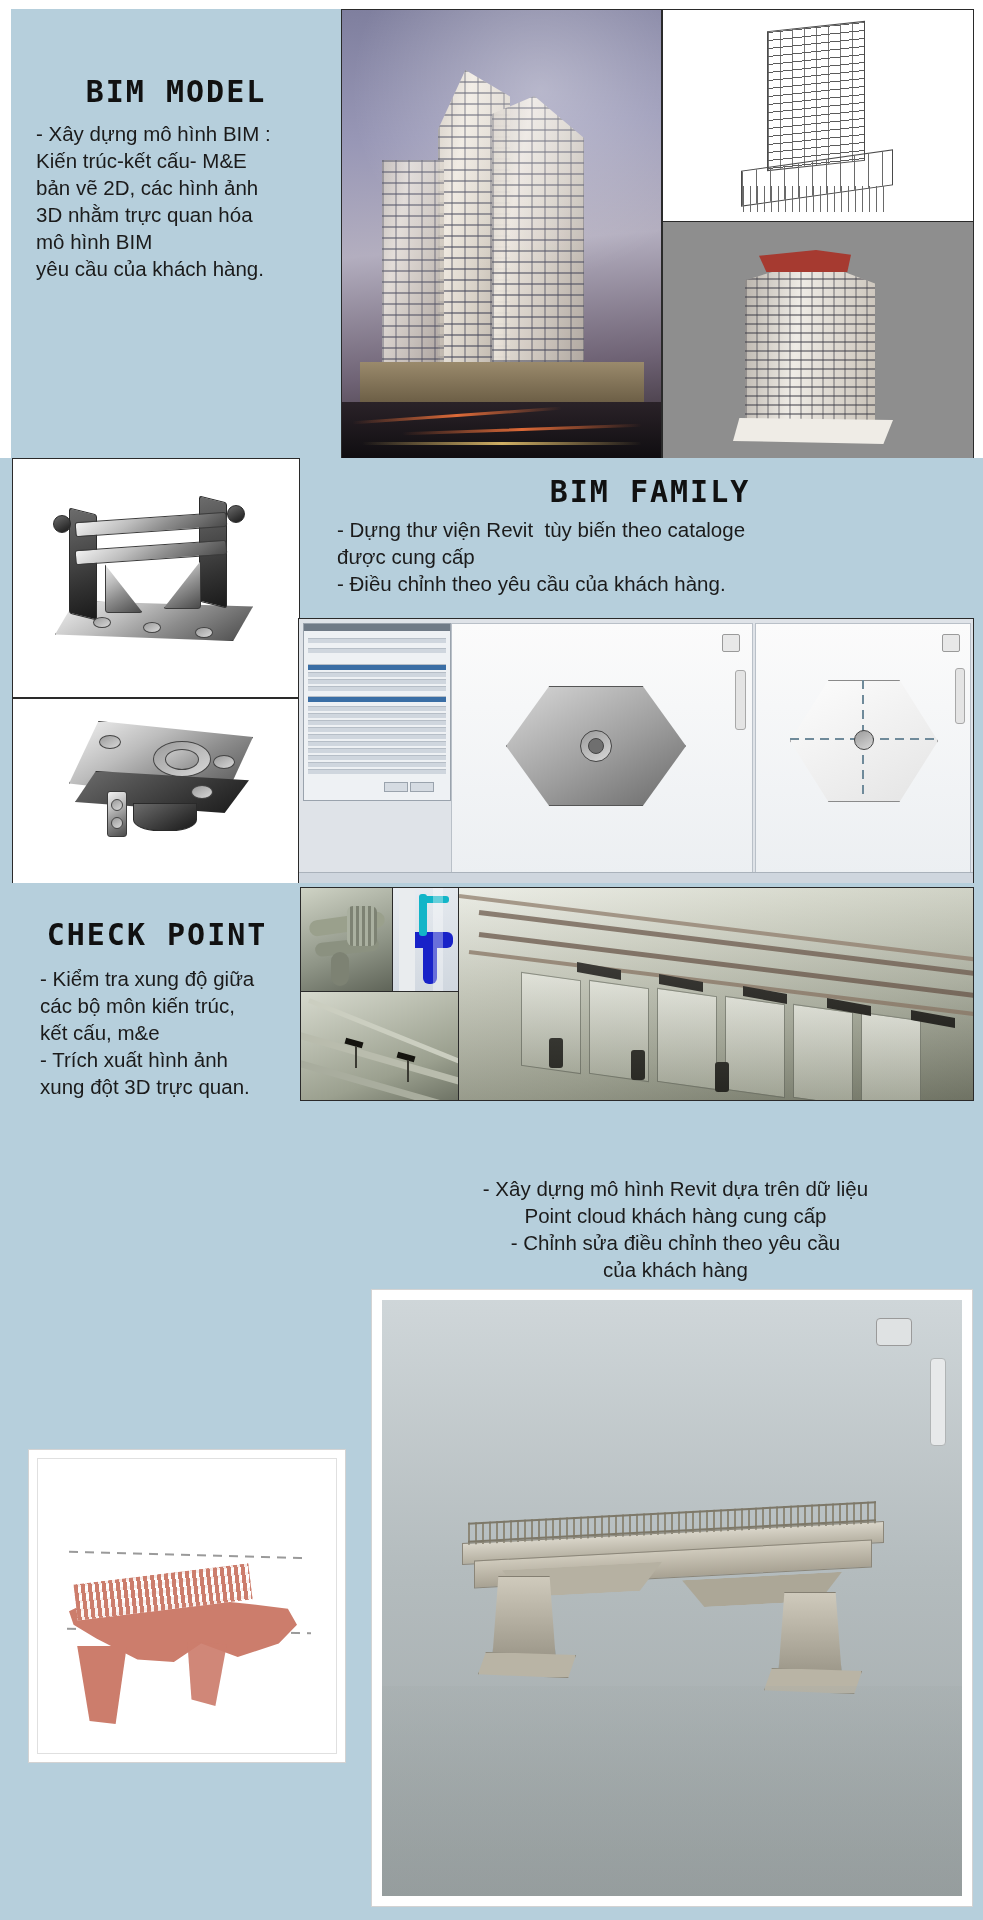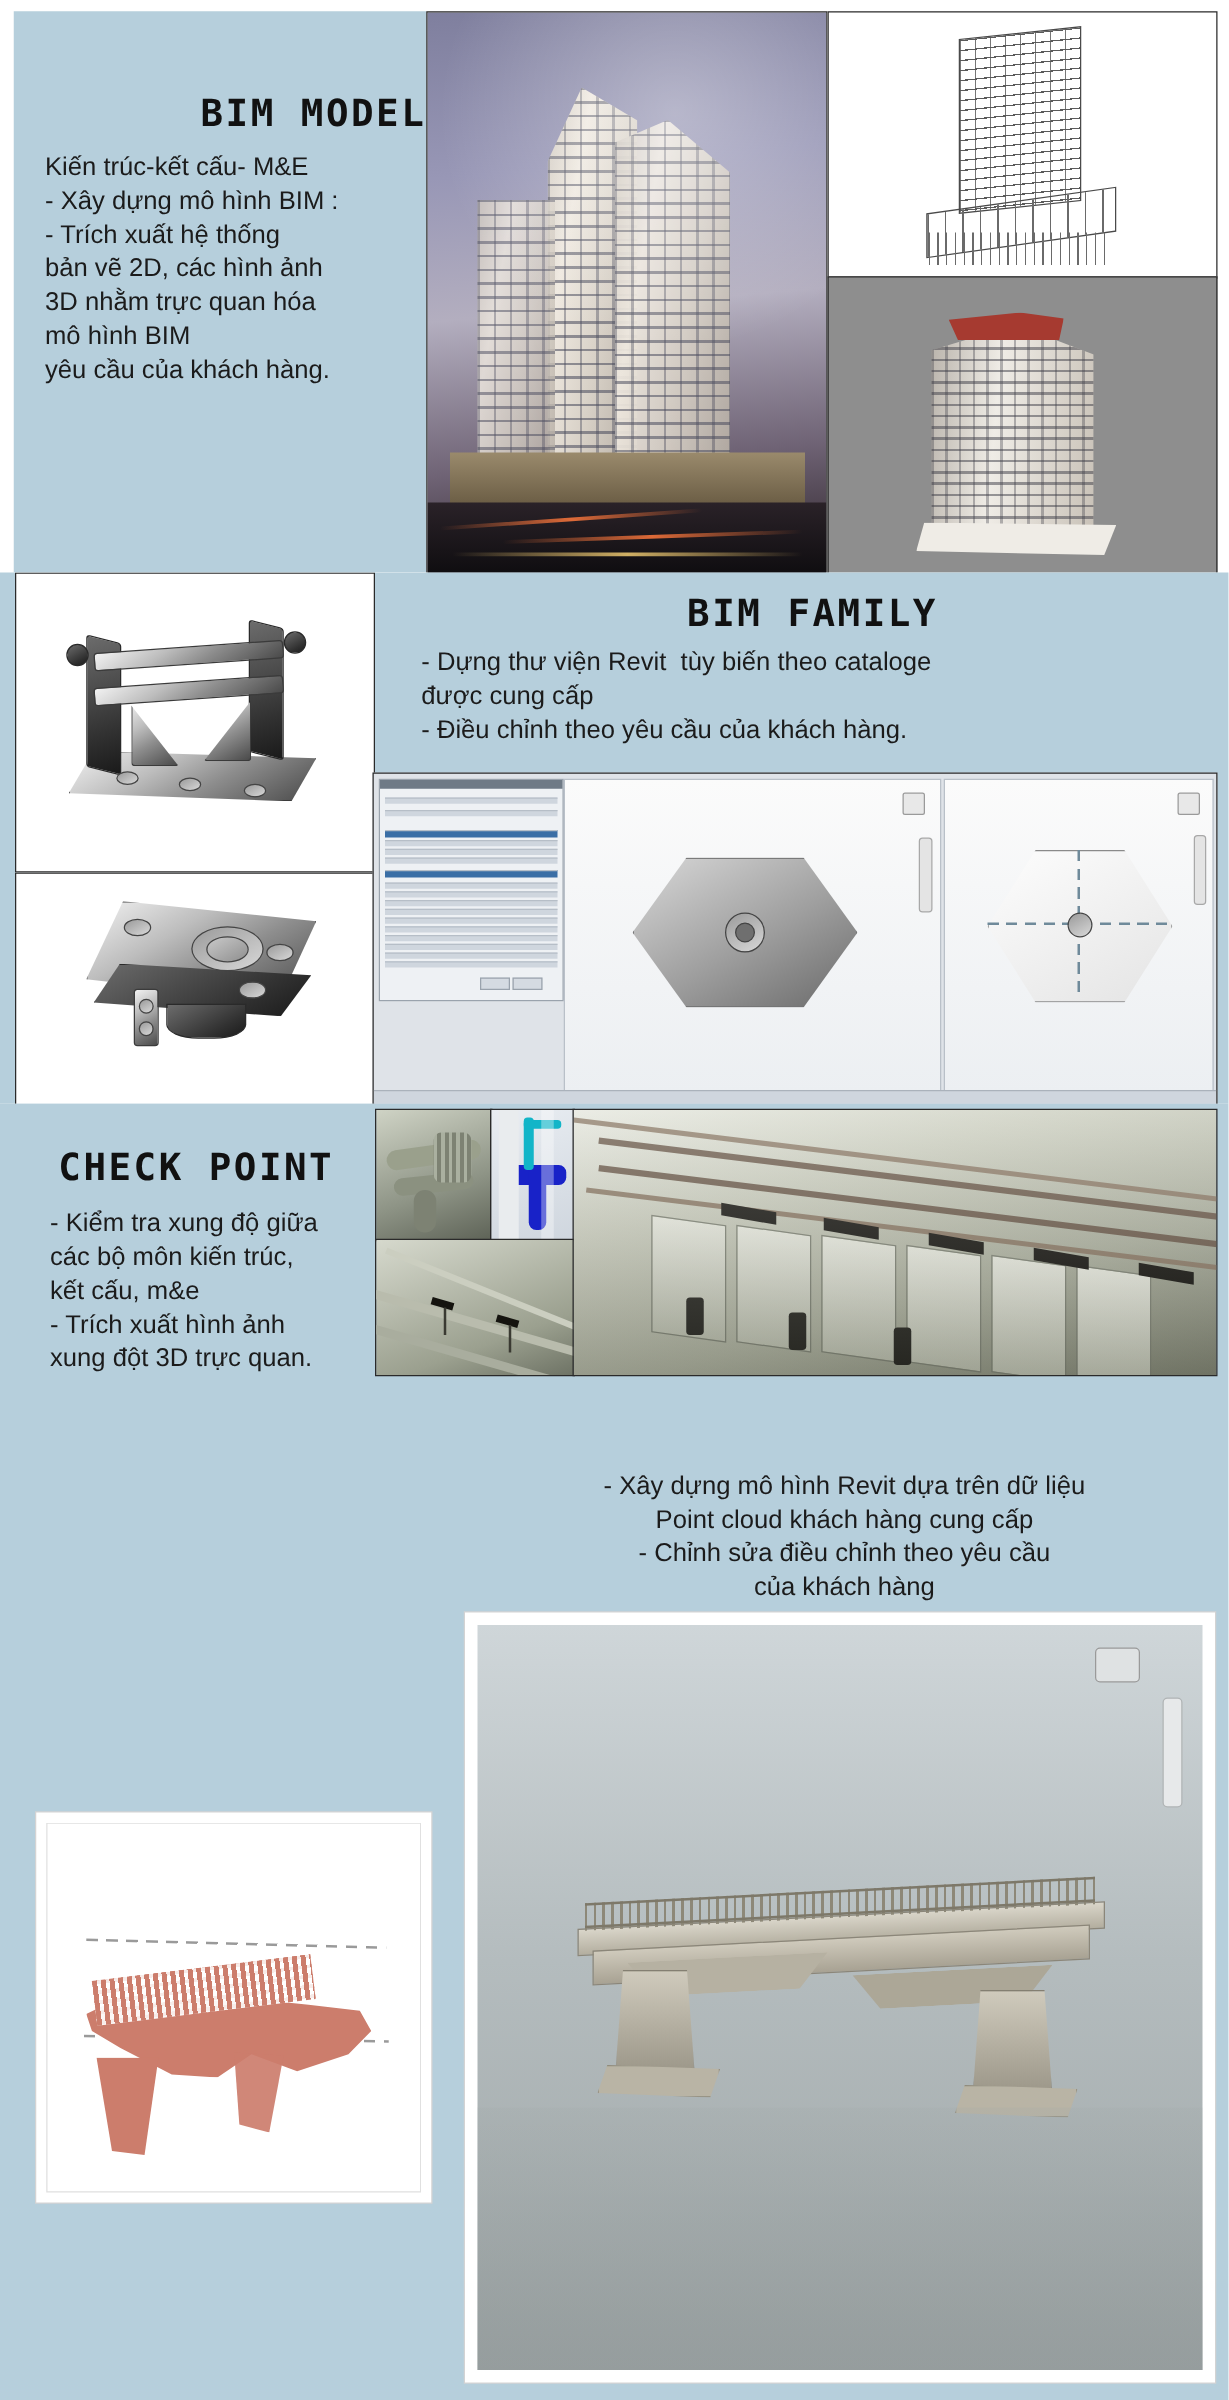--- a/index.html
+++ b/index.html
@@ -18,21 +18,21 @@
     font-family:"Liberation Sans",sans-serif;
     font-size:20.5px;line-height:1.32;color:#1b1b1b;
   }
   .body-txt .ln{display:block;white-space:pre;}
   .imgframe{position:absolute;overflow:hidden;}
   .bd{border:1.5px solid #2a2a2a;}
 
   
   #sec1{left:0;top:0;width:983px;height:458px;background:#ffffff;}
   #sec1 .tile{left:11px;top:9px;width:330px;height:449px;}
-  #sec1-title{position:absolute;left:11px;top:75px;width:330px;text-align:right;}
+  #sec1-title{position:absolute;left:11px;top:75px;width:330px;}
   #sec1-text{position:absolute;left:36px;top:120px;width:300px;}
 
   
   #sec2{left:0;top:458px;width:983px;height:425px;background:#b6cfdc;}
   #sec2-title{position:absolute;left:330px;top:17px;width:640px;}
   #sec2-text{position:absolute;left:337px;top:58px;width:645px;}
 
   
   #sec3{left:0;top:883px;width:983px;height:225px;background:#b6cfdc;}
   #sec3-title{position:absolute;left:12px;top:35px;width:290px;}
@@ -121,23 +121,22 @@
 
 <div class="page">
 
   <div class="panel" id="sec1">
 
     <div class="panel bluebg tile"></div>
 
     <div class="title" id="sec1-title">BIM MODEL</div>
 
     <div class="body-txt" id="sec1-text">
+      <span class="ln">- Xây dựng mô hình BIM :</span>
       <span class="ln">Kiến trúc-kết cấu- M&amp;E</span>
-      <span class="ln">- Xây dựng mô hình BIM :</span>
-      <span class="ln">- Trích xuất hệ thống</span>
       <span class="ln">bản vẽ 2D, các hình ảnh</span>
       <span class="ln">3D nhằm trực quan hóa</span>
       <span class="ln">mô hình BIM</span>
       <span class="ln">yêu cầu của khách hàng.</span>
     </div>
 
     <div class="imgframe bd render-sky" style="left:341px;top:9px;width:319px;height:449px;">
       <div class="tower" style="left:96px;top:60px;width:72px;height:330px;
            clip-path:polygon(0% 18%,38% 0%,100% 8%,100% 100%,0% 100%);"></div>
       <div class="tower" style="left:150px;top:86px;width:92px;height:300px;

